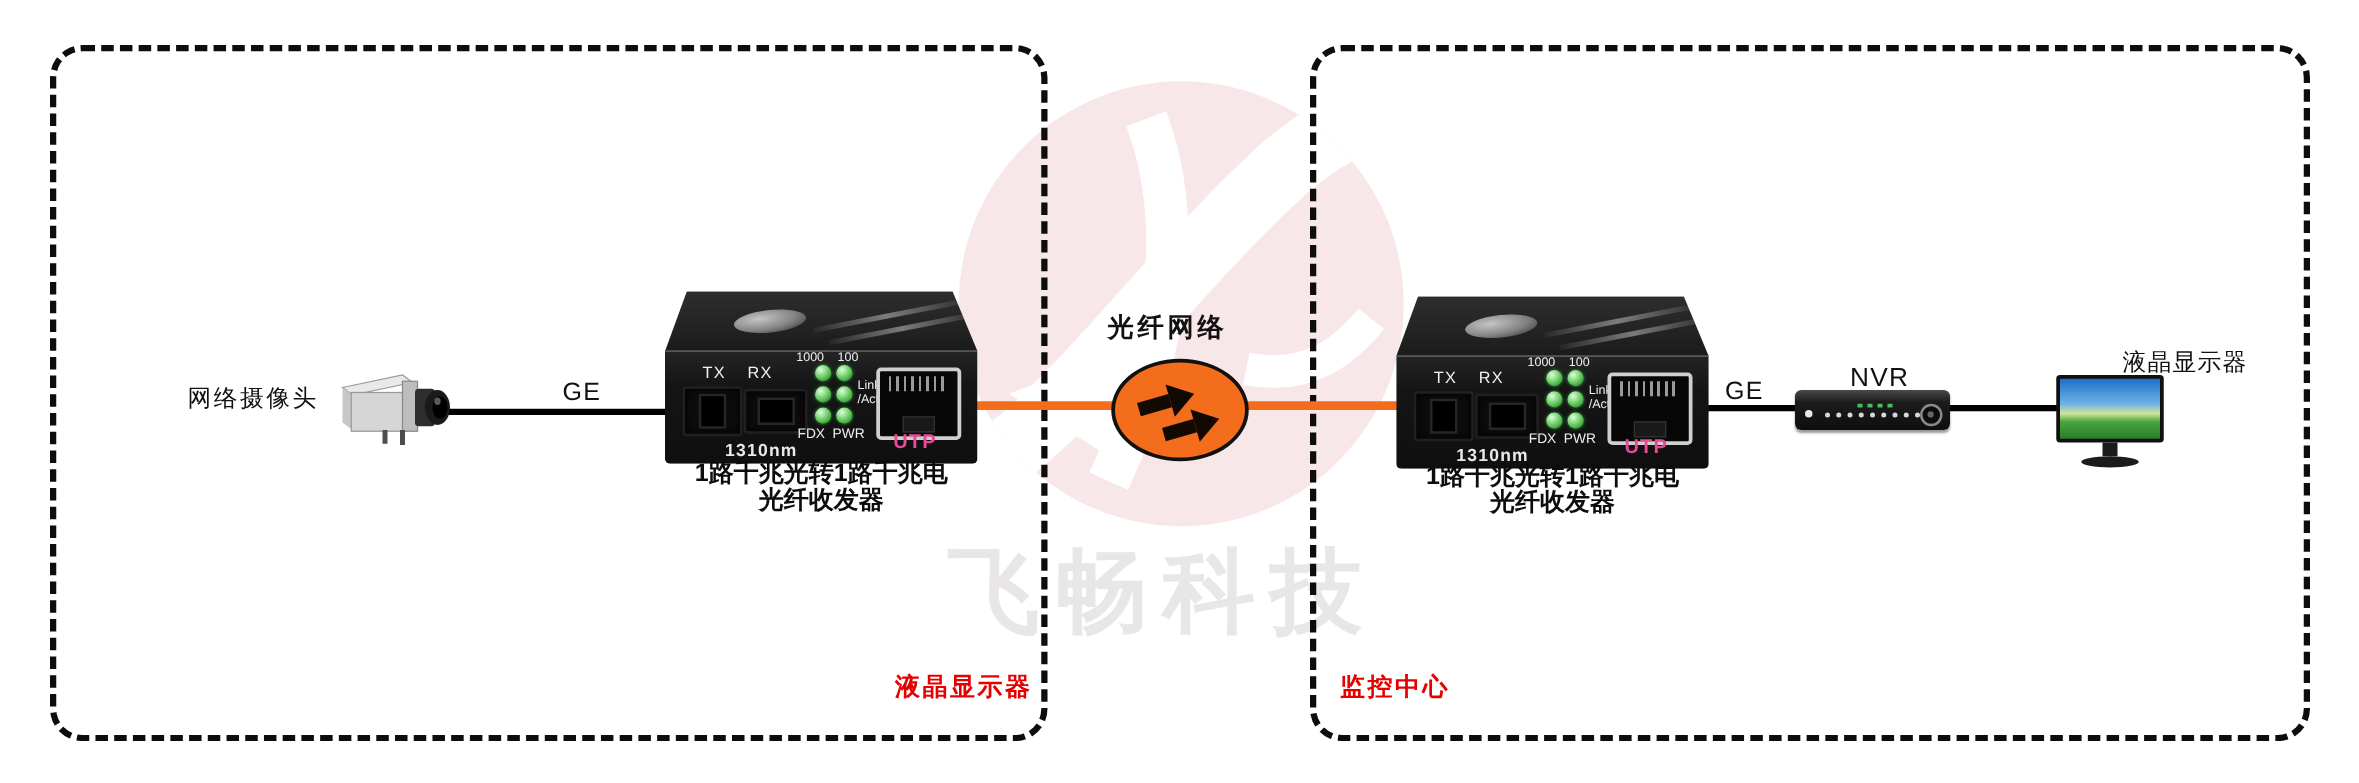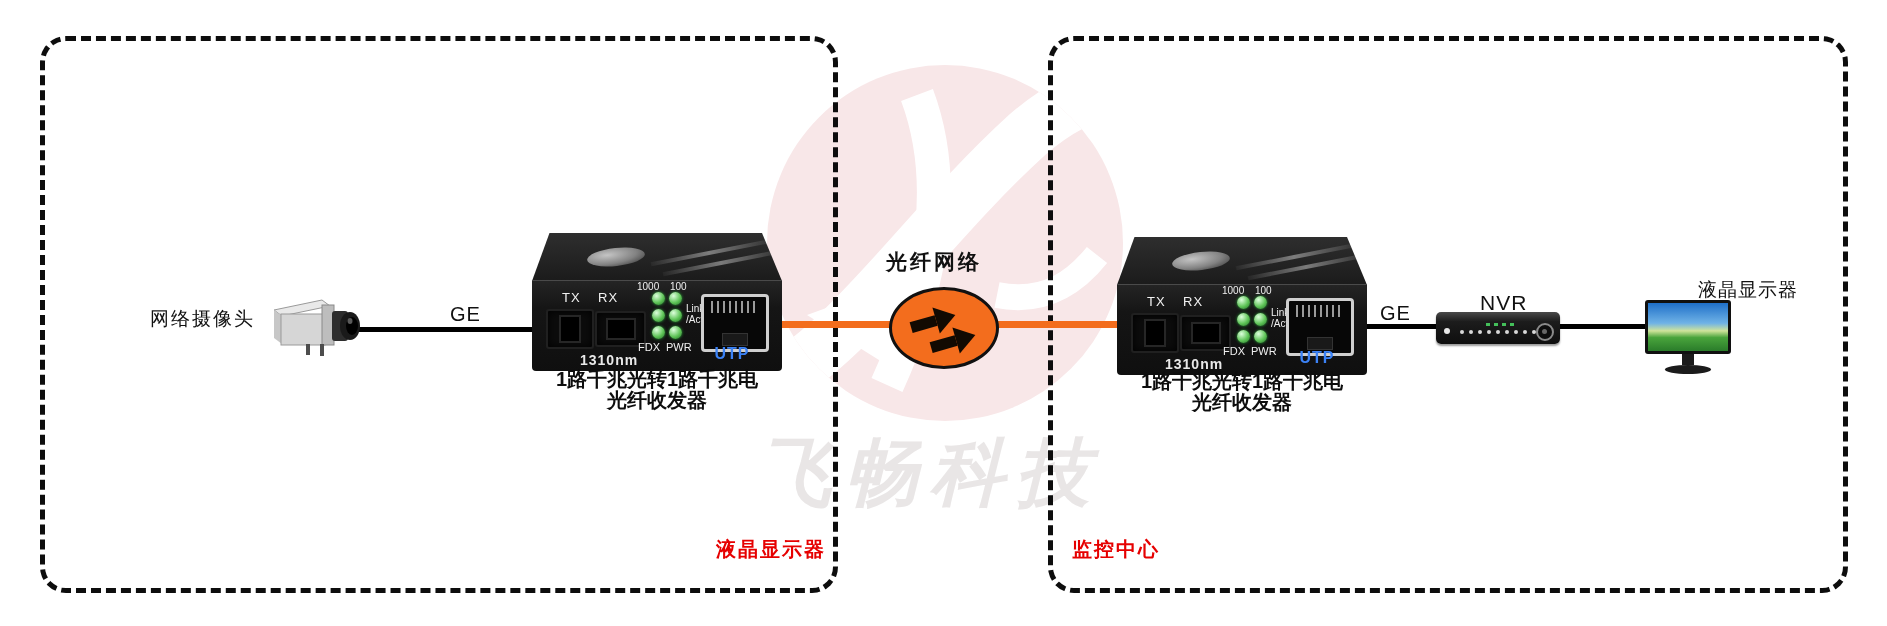--- a/index.html
+++ b/index.html
@@ -6,21 +6,21 @@
   .stage {
     position:relative; width:1887px; height:626px; overflow:hidden;
     background:#ffffff; font-family:"Liberation Sans", sans-serif; color:#111;
   }
 
   
   .wm-circle { position:absolute; left:767px; top:65px; width:356px; height:356px;
     border-radius:50%; background:#f8e7e8; overflow:hidden; z-index:0; }
   .wm-cn { position:absolute; left:710px; top:424px; width:440px; text-align:center;
     font-size:74px; font-weight:700; letter-spacing:12px; color:#e9e6e6;
-    white-space:nowrap; z-index:0;font-style:italic; }
+    white-space:nowrap; z-index:0; }
   .wm-en { position:absolute; left:742px; top:522px; width:400px;
     font-size:30px; letter-spacing:8px; color:#e2dfdf; white-space:nowrap; z-index:0; }
 
   
   .zone { position:absolute; top:36px; height:547px; border:5px dashed #0d0d0d;
     border-radius:26px; z-index:1; background:transparent; }
   .zone.left  { left:40px;  width:788px; }
   .zone.right { left:1048px; width:790px; }
   .zone-label { position:absolute; font-size:20px; font-weight:700; color:#e60000;
     letter-spacing:2px; z-index:5; white-space:nowrap; }
@@ -64,21 +64,21 @@
     box-shadow:0 0 3px rgba(40,200,60,.8); }
   .ll { position:absolute; color:#efefef; font-size:10px; white-space:nowrap; }
   .linkact { line-height:10px; }
   .rj45 { position:absolute; left:169px; top:61px; width:62px; height:52px;
     background:#070707; border:3px solid #cfcfcf; border-radius:4px; }
   .rj45-pins { position:absolute; left:7px; top:4px; right:7px; height:12px;
     background:repeating-linear-gradient(90deg,#9a9a9a 0 2px, transparent 2px 6px); }
   .rj45-tab { position:absolute; left:50%; bottom:3px; transform:translateX(-50%);
     width:24px; height:11px; background:#191919; border:1px solid #333; }
   .utp-label { position:absolute; left:169px; top:112px; width:62px; text-align:center;
-    color:#3b82f6; font-size:16px; font-weight:700; letter-spacing:1px; }
+    color:#ec4899; font-size:16px; font-weight:700; letter-spacing:1px; }
   .wav { position:absolute; left:48px; top:119px; color:#e9e9e9; font-size:14px;
     font-weight:700; letter-spacing:1px; }
   .conv-caption { position:absolute; width:260px; text-align:center; z-index:4;
     font-size:20px; font-weight:600; color:#0d0d0d; line-height:21px; white-space:nowrap; }
 
   
   .nvr { position:absolute; left:1436px; top:312px; width:124px; height:32px;
     border-radius:5px; z-index:3;
     background:linear-gradient(180deg,#4a4a4a,#1c1c1c 30%,#0e0e0e);
     box-shadow:0 2px 2px rgba(0,0,0,.4); }

